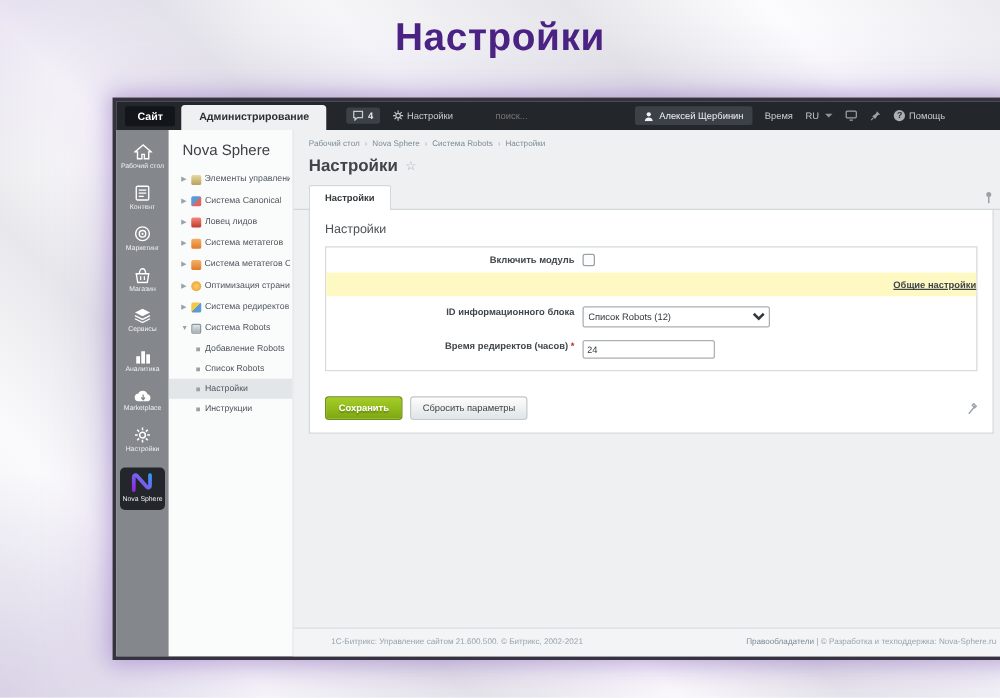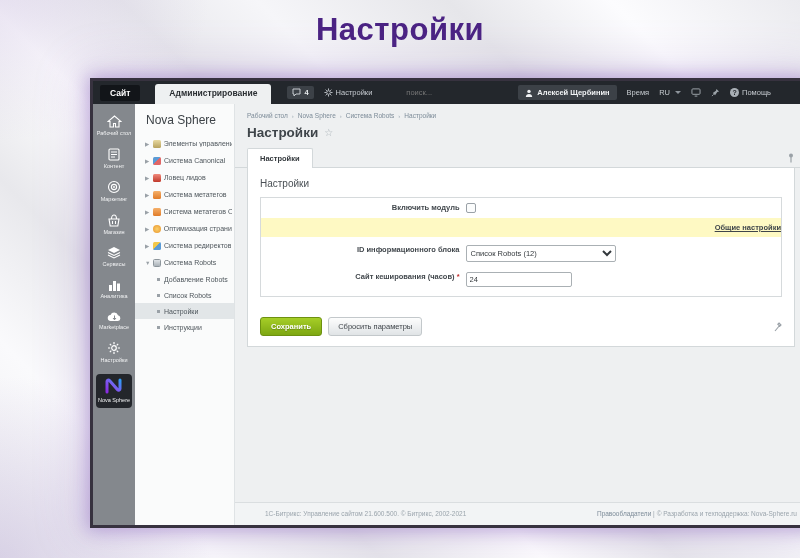--- a/index.html
+++ b/index.html
@@ -29,36 +29,36 @@
   .topbar {
     height:23px; background:#23272c; display:flex; align-items:center;
     flex:0 0 auto; color:#c6cbd0; font-size:7.5px; white-space:nowrap;
   }
   .tab-site {
     background:#121519; color:#fff; font-weight:bold; font-size:8.5px;
     margin:3px 0 3px 7px; padding:3px 10px; border-radius:2px; cursor:default;
   }
   .tab-admin {
     background:#eef0f1; color:#2b2f33; font-weight:bold; font-size:8.5px;
-    height:20px; margin-top:3px; margin-left:15px; padding:4px 14px 0;
+    height:20px; margin-top:3px; margin-left:5px; padding:4px 14px 0;
     border-radius:3px 3px 0 0; align-self:flex-end;
   }
   .notif-pill {
     background:#3c4147; border-radius:2px; margin-left:16px; padding:2px 5px;
     display:flex; align-items:center; gap:3px; color:#e6e9eb; font-weight:bold;
   }
   .tb-item { display:flex; align-items:center; gap:3px; margin-left:10px; }
   .tb-search { margin-left:34px; width:108px; display:flex; align-items:center;gap:25px; }
   .tb-search input {
     background:transparent; border:none; outline:none; color:#8d949b;
     font-size:7.5px; width:92px; font-family:"Liberation Sans",sans-serif;
   }
   .user-pill {
     background:#3c4147; border-radius:2px; padding:3px 7px; margin-left:4px;
-    display:flex; align-items:flex-end; gap:4px; color:#f0f2f4; font-weight:bold;
+    display:flex; align-items:flex-end; gap:4px; color:#f0f2f4; font-weight:normal;
   }
   .caret-down {
     width:0; height:0; border-left:3px solid transparent; border-right:3px solid transparent;
     border-top:3px solid #8d949b; display:inline-block; margin-left:2px;
   }
   .help-circle {
     width:9px; height:9px; border-radius:50%; background:#a9b0b6; color:#23272c;
     font-size:7px; font-weight:bold; display:flex; align-items:center; justify-content:center;
   }
   
@@ -426,21 +426,21 @@
           <div class="f-row" style="padding-top:8px;">
             <div class="f-label">ID информационного блока</div>
             <div class="f-ctrl">
               <select class="f-select">
                 <option>Список Robots (12)</option>
               </select>
             </div>
           </div>
           <div class="f-row" style="padding-bottom:9px;">
             <div class="f-label">
-              <span>Сайт кеширования (часов)</span> <span class="req">*</span>
+              <span>Время редиректов (часов)</span> <span class="req">*</span>
             </div>
             <div class="f-ctrl">
               <input class="f-input" type="text" value="24" style="">
             </div>
           </div>
         </div>
 
         <div class="btnrow">
           <button class="btn-save">Сохранить</button>
           <button class="btn-reset">Сбросить параметры</button>

